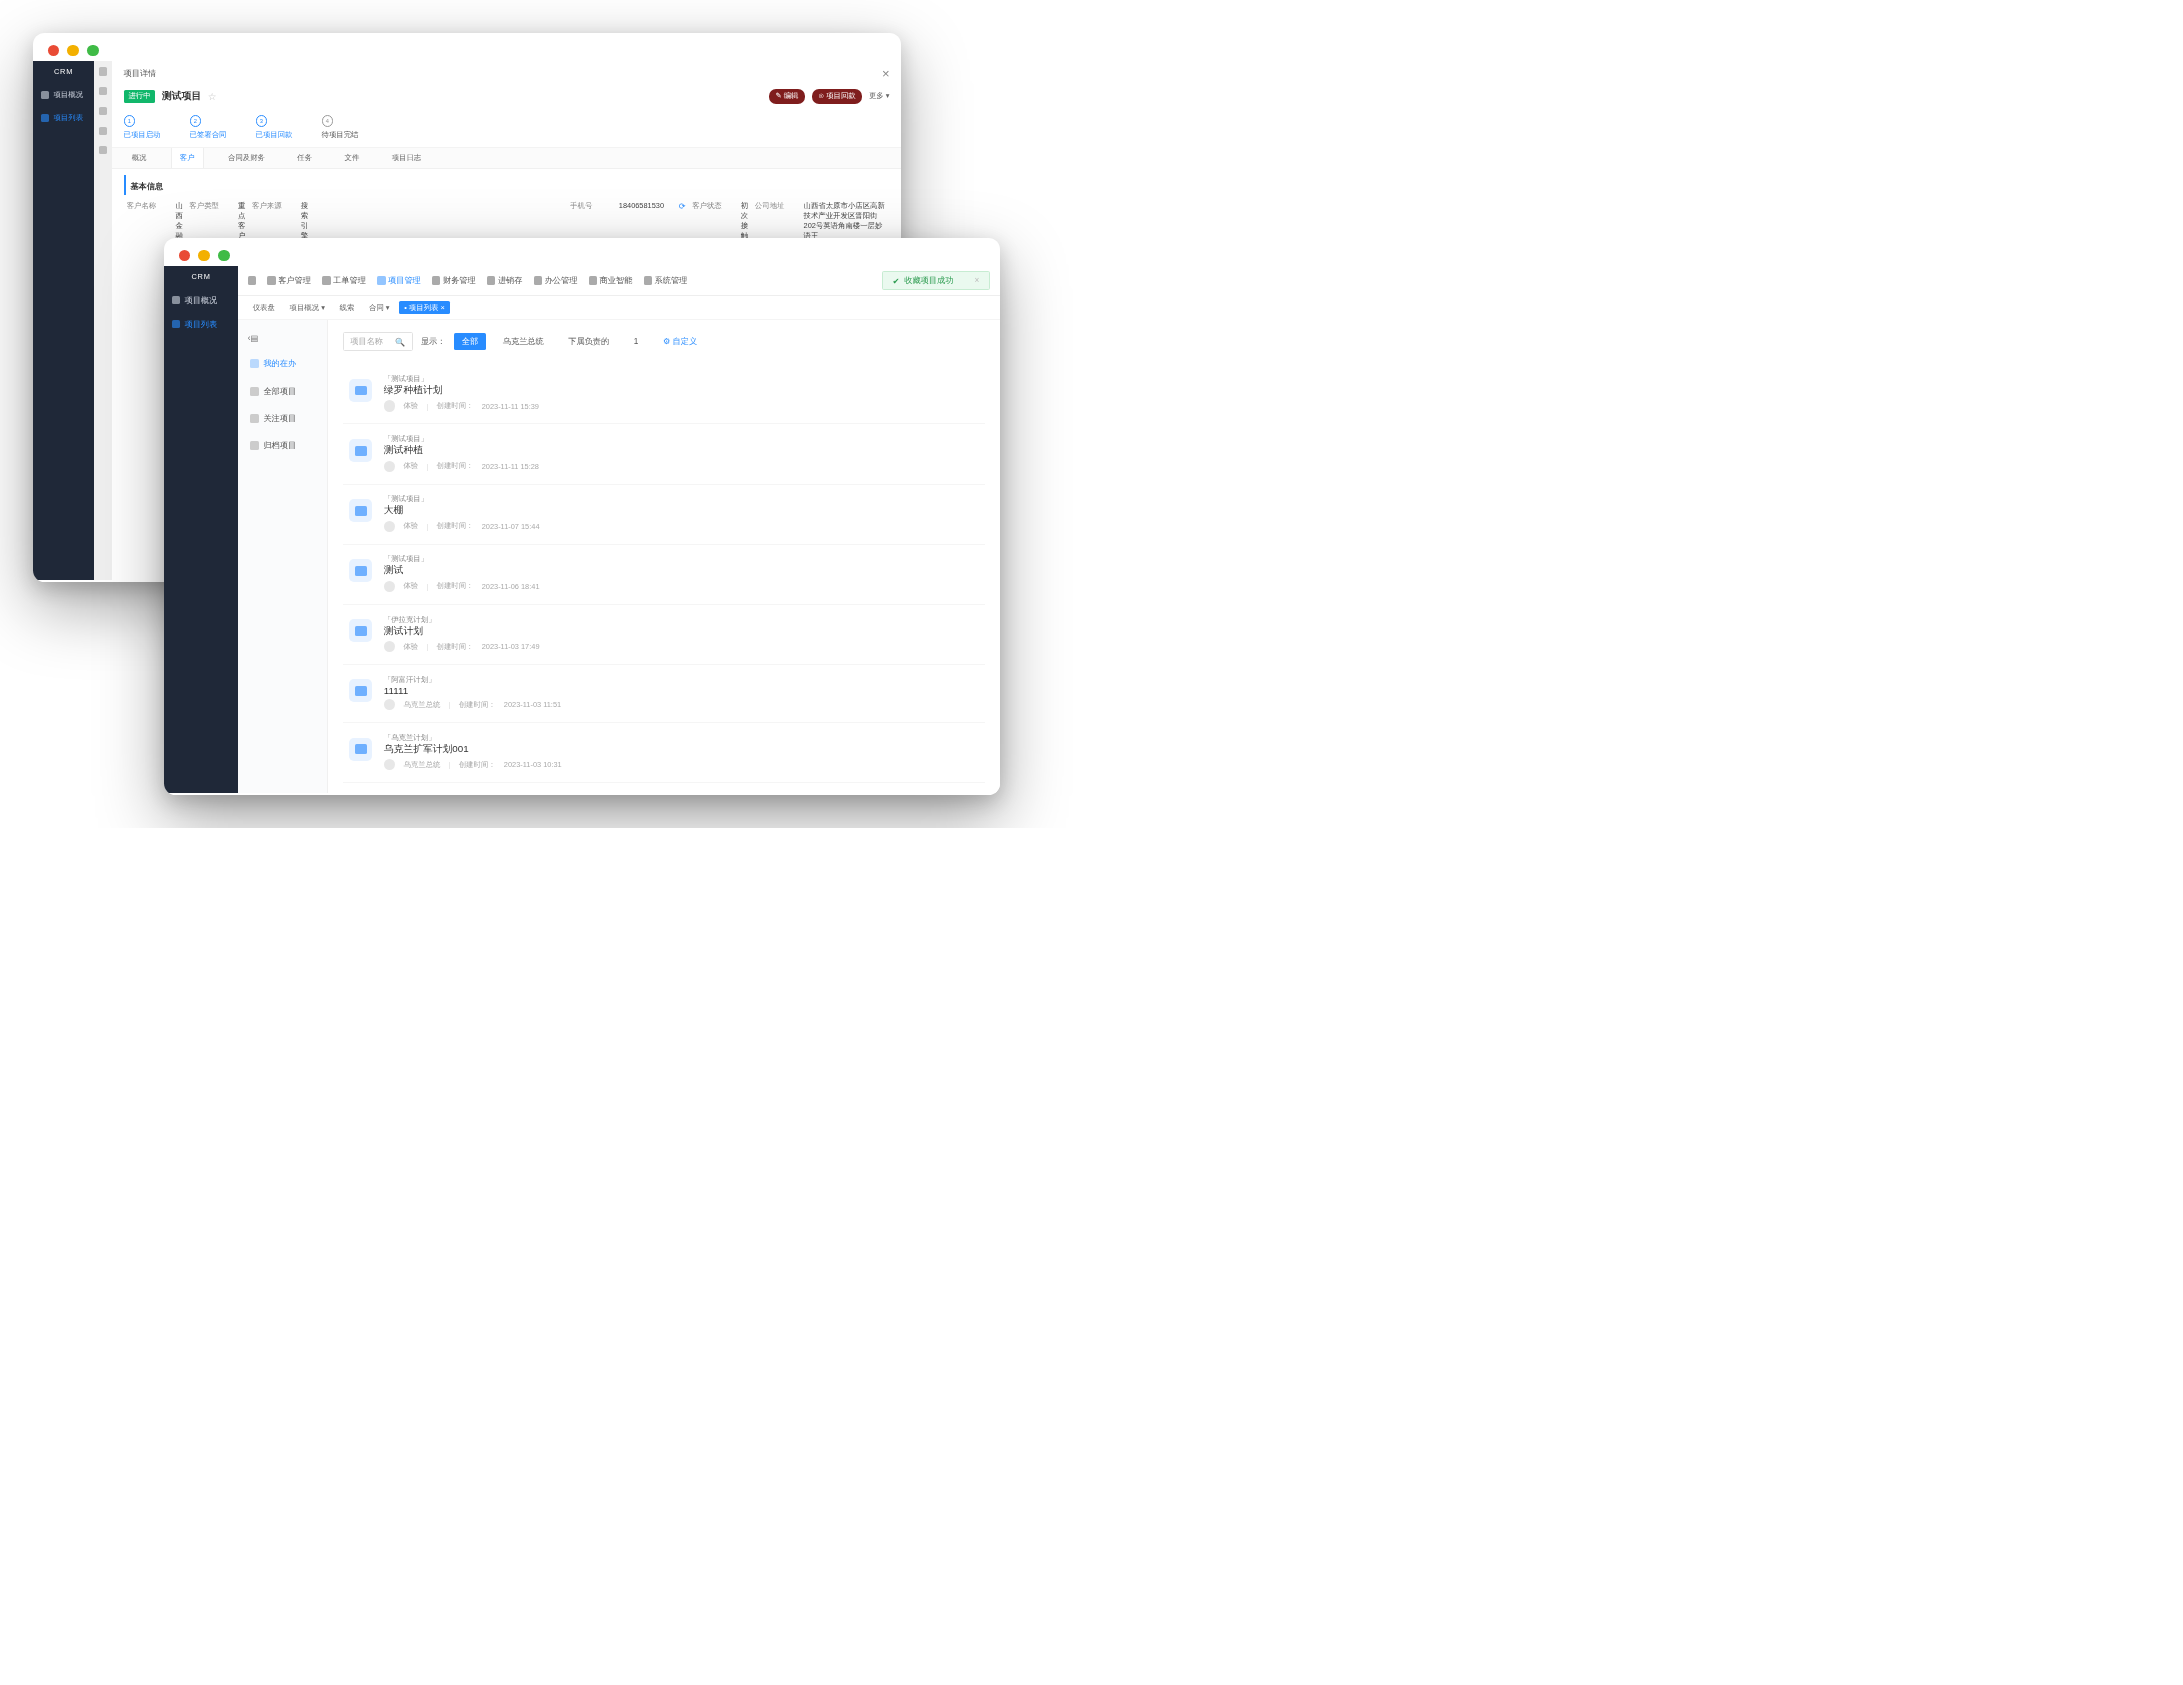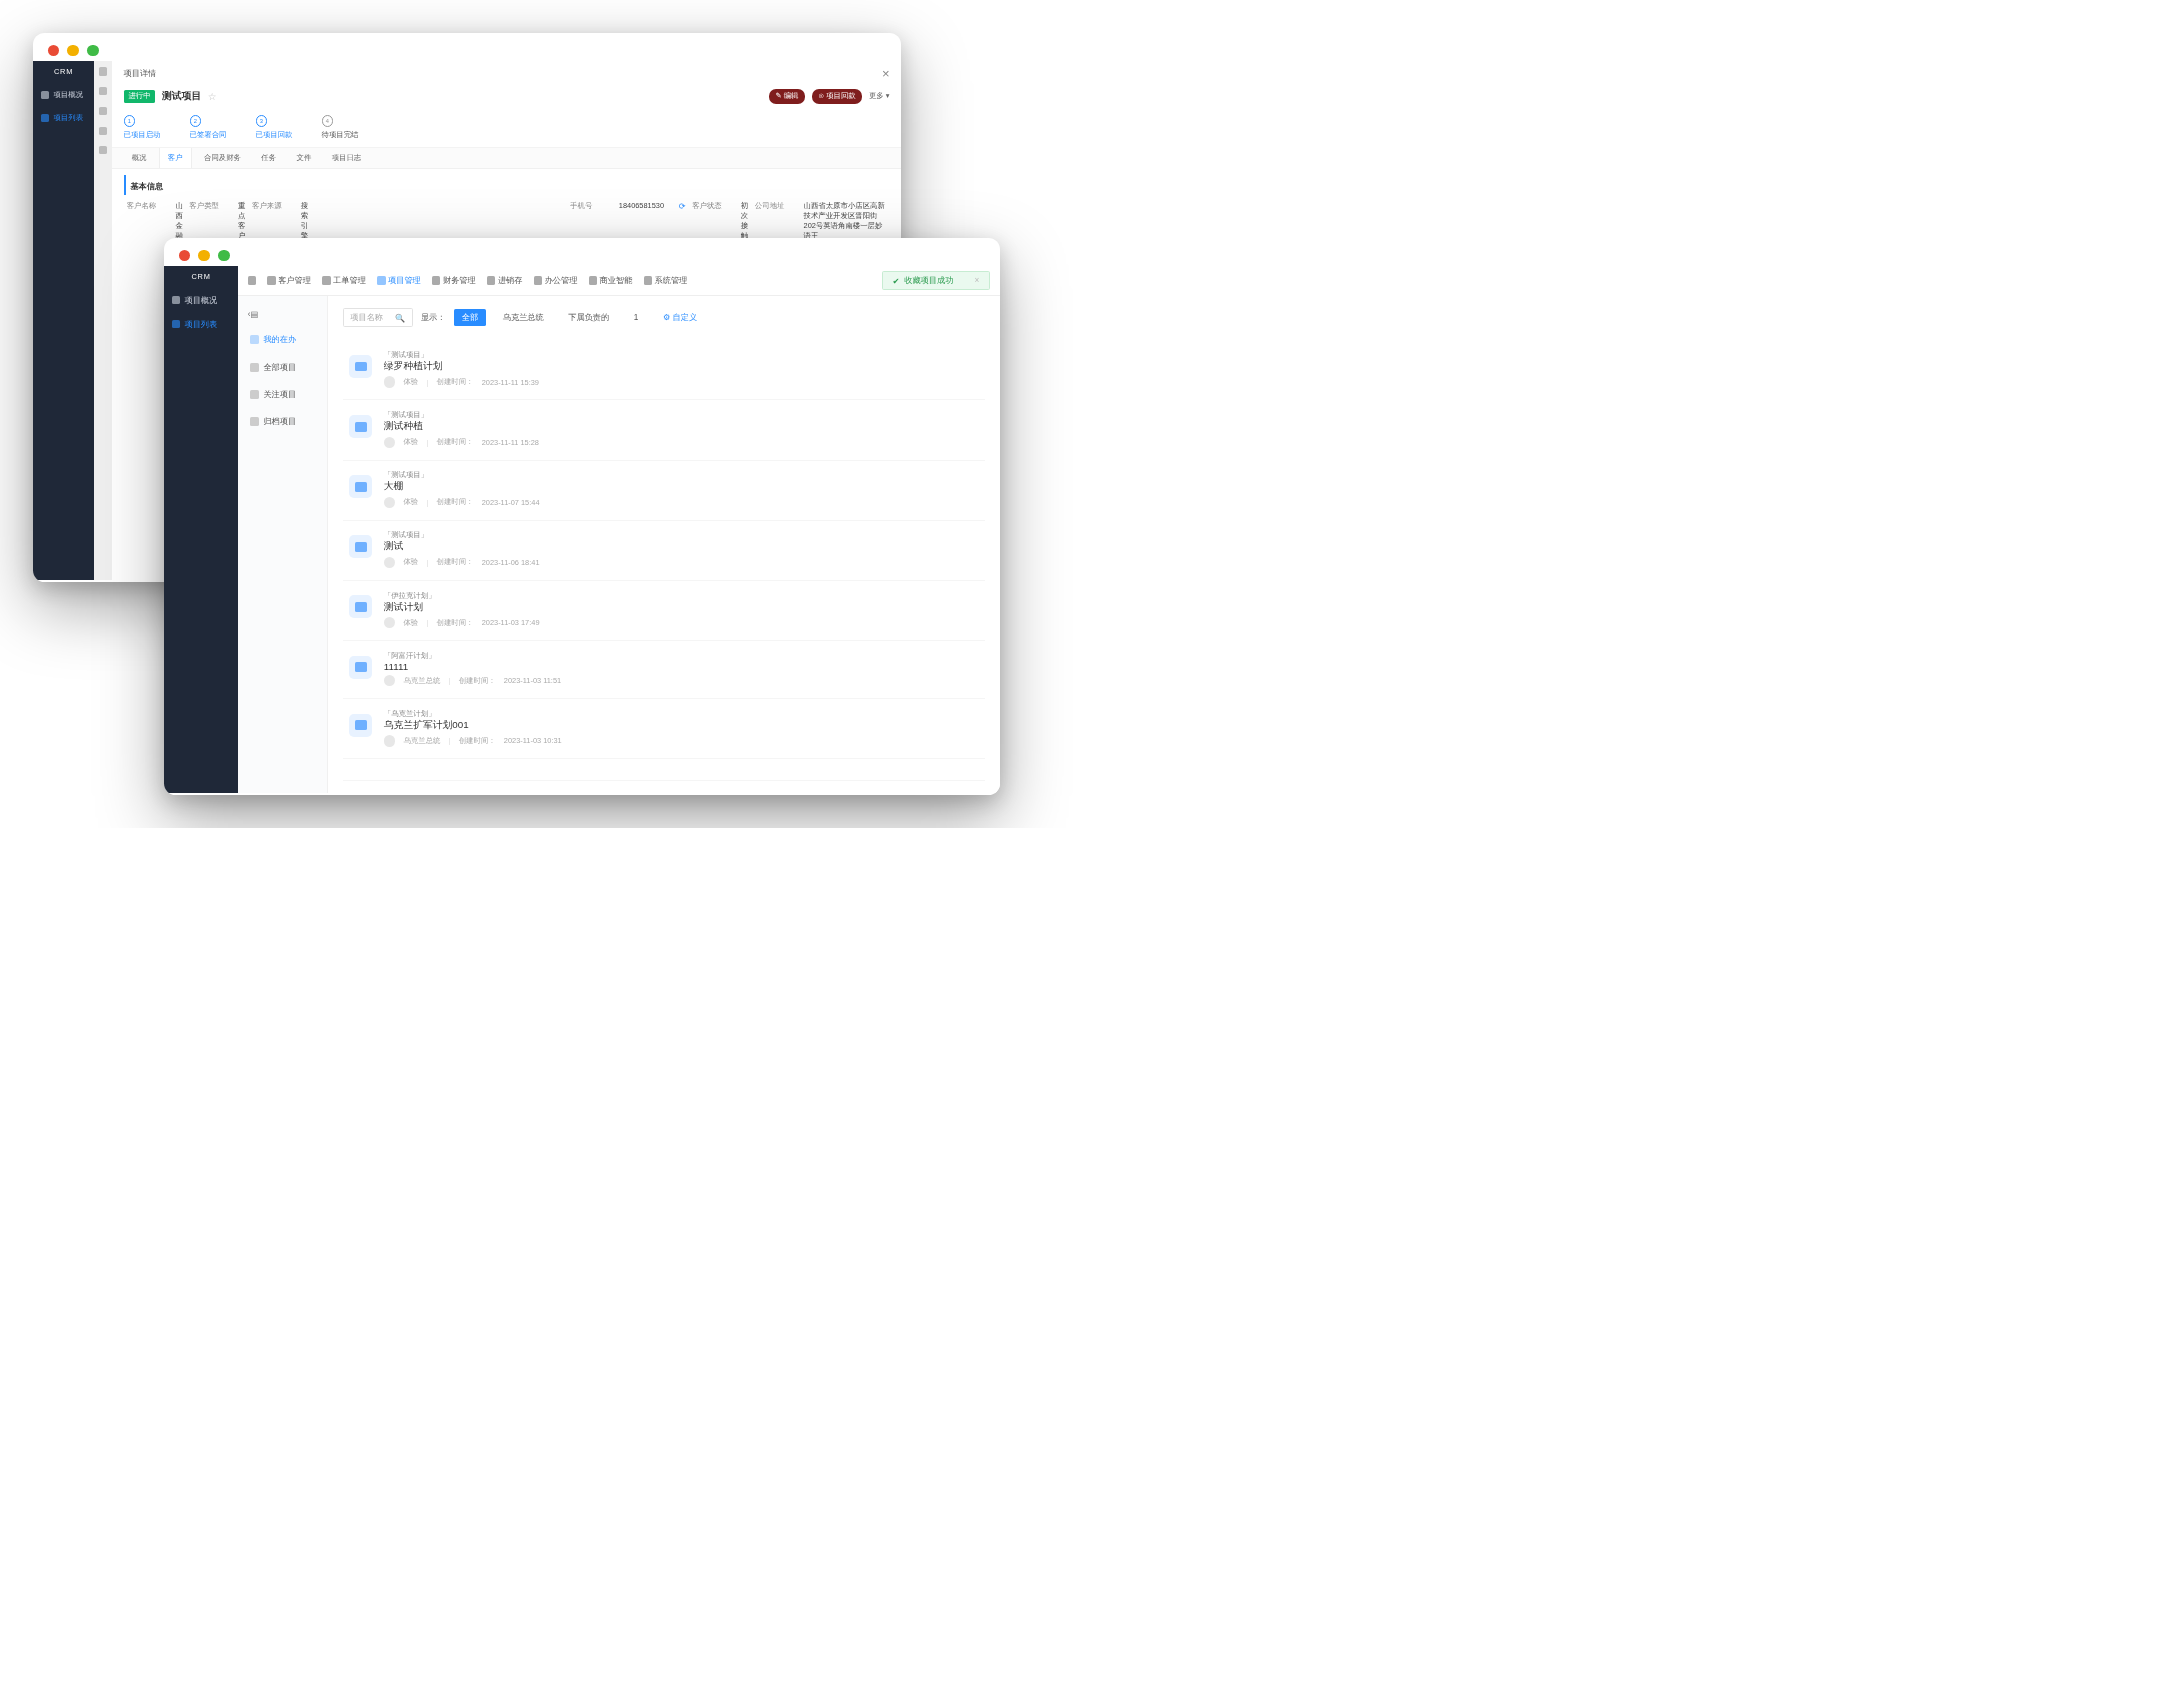--- a/index.html
+++ b/index.html
@@ -56,21 +56,21 @@
   .step-circle { width:11.5px; height:11.5px; border:1.6px solid #288cff; border-radius:50%; display:flex; align-items:center; justify-content:center; font-size:5.7px; color:#288cff; background:#fff; }
   .step.done .step-circle { }
   .step.wait .step-circle { border-color:#999; color:#999; }
   .step-label { font-size:7.4px; color:#288cff; margin-top:3.3px; white-space:nowrap; }
   .step.wait .step-label { color:#555; }
   .step-line { position:absolute; top:5.7px; left:50%; width:66px; height:1.6px; background:#288cff; z-index:-1; }
   .step.wait .step-line, .step:nth-child(3) .step-line { background:#288cff; }
   .step:nth-child(3) .step-line { background:linear-gradient(to right,#288cff 50%,#ccc 50%); }
   .step:last-child .step-line { display:none; }
 
-  .tabs { display:flex; gap:4px; padding:0 11.5px; border-top:0.8px solid #f3f3f3; border-bottom:0.8px solid #f0f0f0; background:#fbfbfb; margin-top:4.9px; }
+  .tabs { display:flex; gap:16px; padding:0 11.5px; border-top:0.8px solid #f3f3f3; border-bottom:0.8px solid #f0f0f0; background:#fbfbfb; margin-top:4.9px; }
   .tab { font-size:7.4px; color:#666; padding:4.9px 8.2px; cursor:pointer; }
   .tab.active { color:#288cff; background:#fff; border-left:0.8px solid #eee; border-right:0.8px solid #eee; }
 
   .section-title { padding:8.2px 11.5px 3.3px; font-size:8.2px; color:#333; font-weight:600; border-left:2.5px solid #288cff; margin:6.6px 0 3.3px 11.5px; padding-left:4.9px; line-height:1; }
 
   .info-grid { display:flex; padding:3.3px 14.7px; gap:49px; font-size:7.4px; color:#666; }
   .info-col { display:flex; flex-direction:row; gap:6.6px; }
   .info-row { display:flex; gap:14.7px; }
   .info-label { color:#888; min-width:34px; }
   .info-val { color:#444; }
@@ -286,20 +286,27 @@
               <span class="nav-ic"></span>
               <span>系统管理</span>
             </span>
           <div class="toast">
             <span>✔</span>
             <span>收藏项目成功</span>
             <span class="toast-x">×</span>
           </div>
         </div>
 
+        <div class="subnav">
+          <span class="chip">仪表盘</span>
+          <span class="chip">项目概况 ▾</span>
+          <span class="chip">线索</span>
+          <span class="chip">合同 ▾</span>
+          <span class="chip blue">• 项目列表 ×</span>
+        </div>
 
         <div class="list-layout">
           <div class="list-side">
             <div class="ls-back">‹▤</div>
             <div class="ls-item active">
               <span class="ls-ic clipboard"></span>
               <span>我的在办</span>
             </div>
             <div class="ls-item">
               <span class="ls-ic grid"></span>

